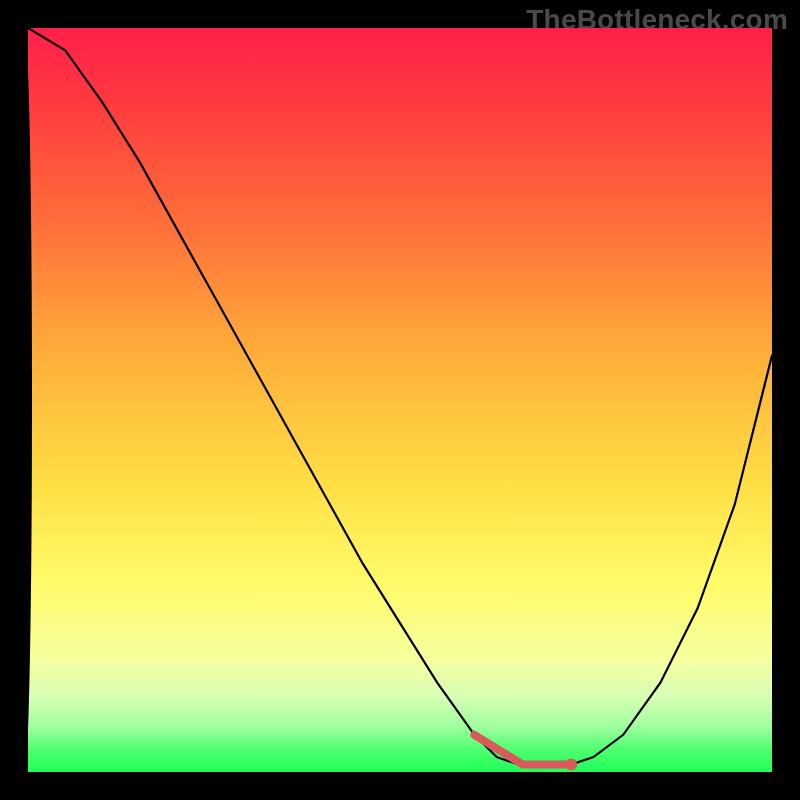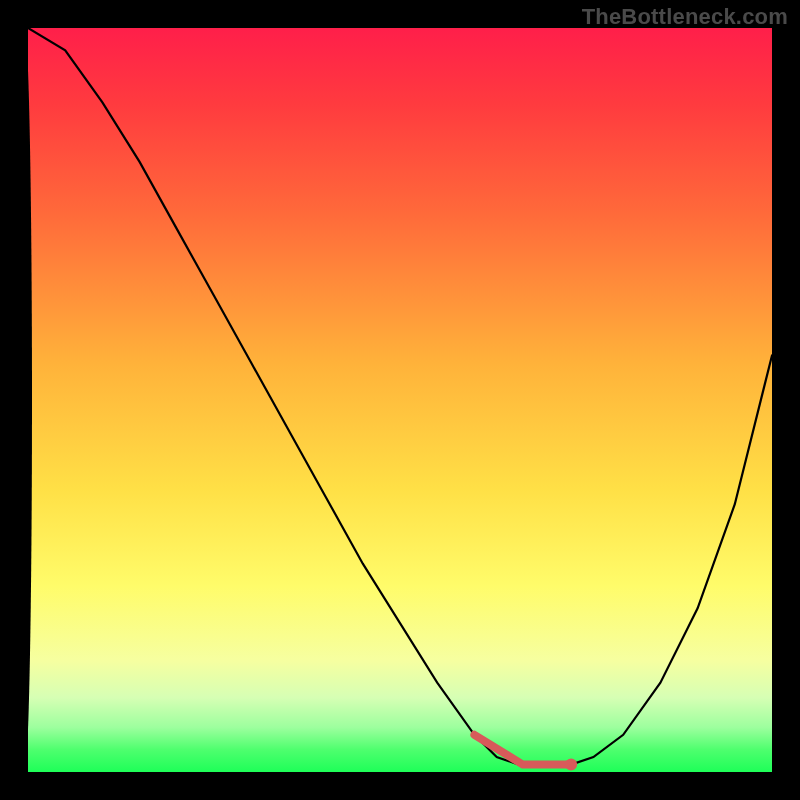--- a/index.html
+++ b/index.html
@@ -49,21 +49,21 @@
     width: 10px;
     height: 100%;
     background: #000;
     border-radius: 0 8px 8px 0 / 0 400px 400px 0;
   }
   .watermark {
     position: absolute;
     top: 4px;
     right: 12px;
     color: #4a4a4a;
-    font-size: 22px;
+    font-size: 28px;
     font-weight: 600;
     letter-spacing: 0.2px;
     user-select: none;
   }
   svg.curve {
     position: absolute;
     inset: 0;
     width: 100%;
     height: 100%;
   }

